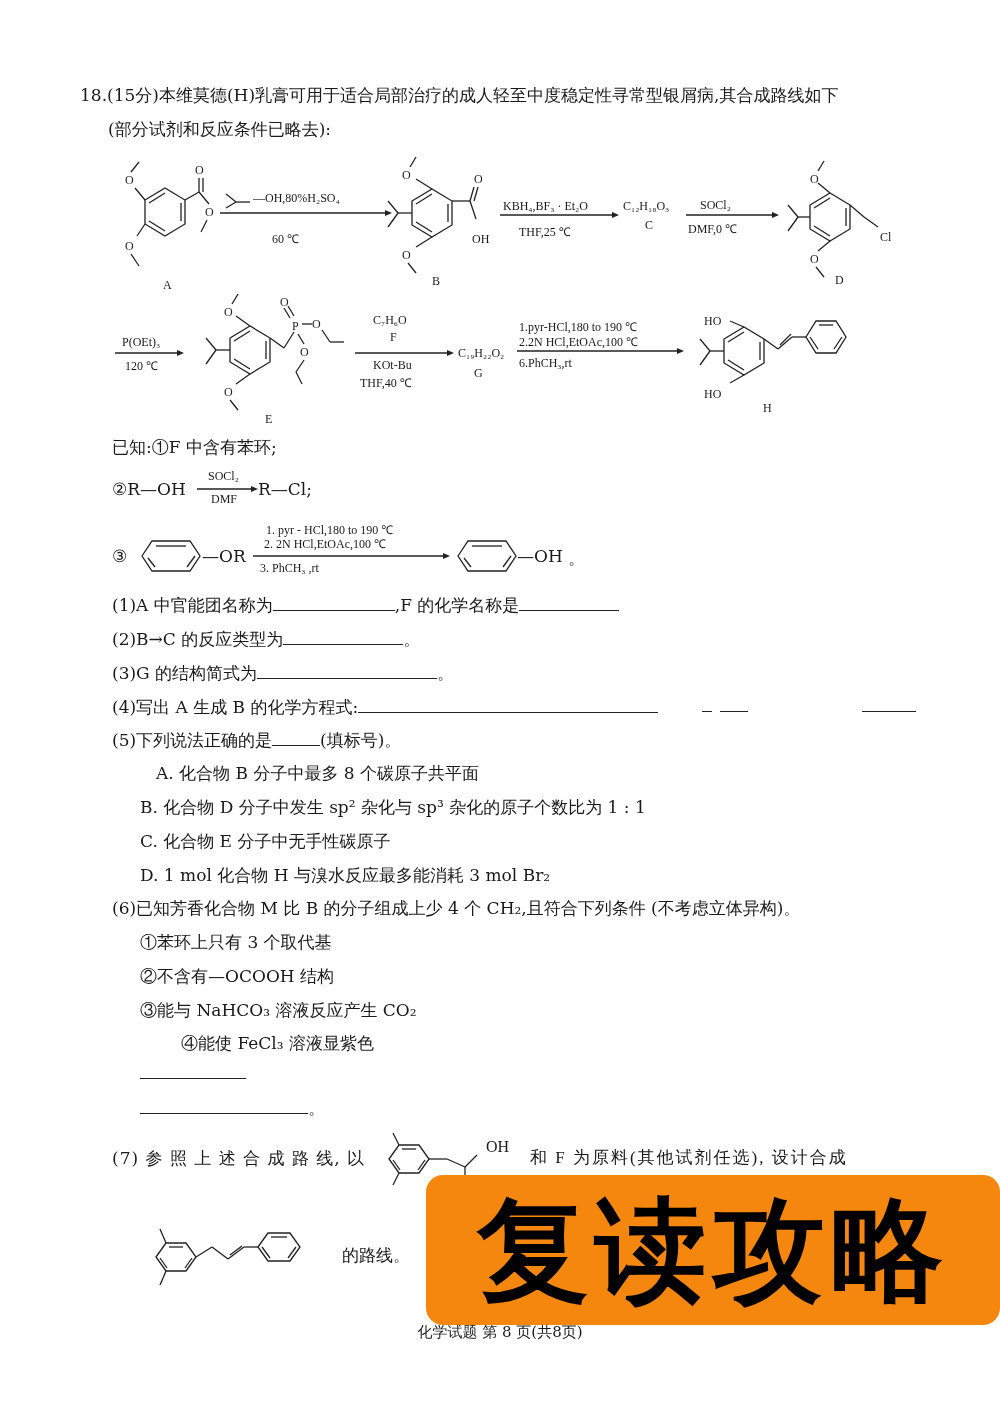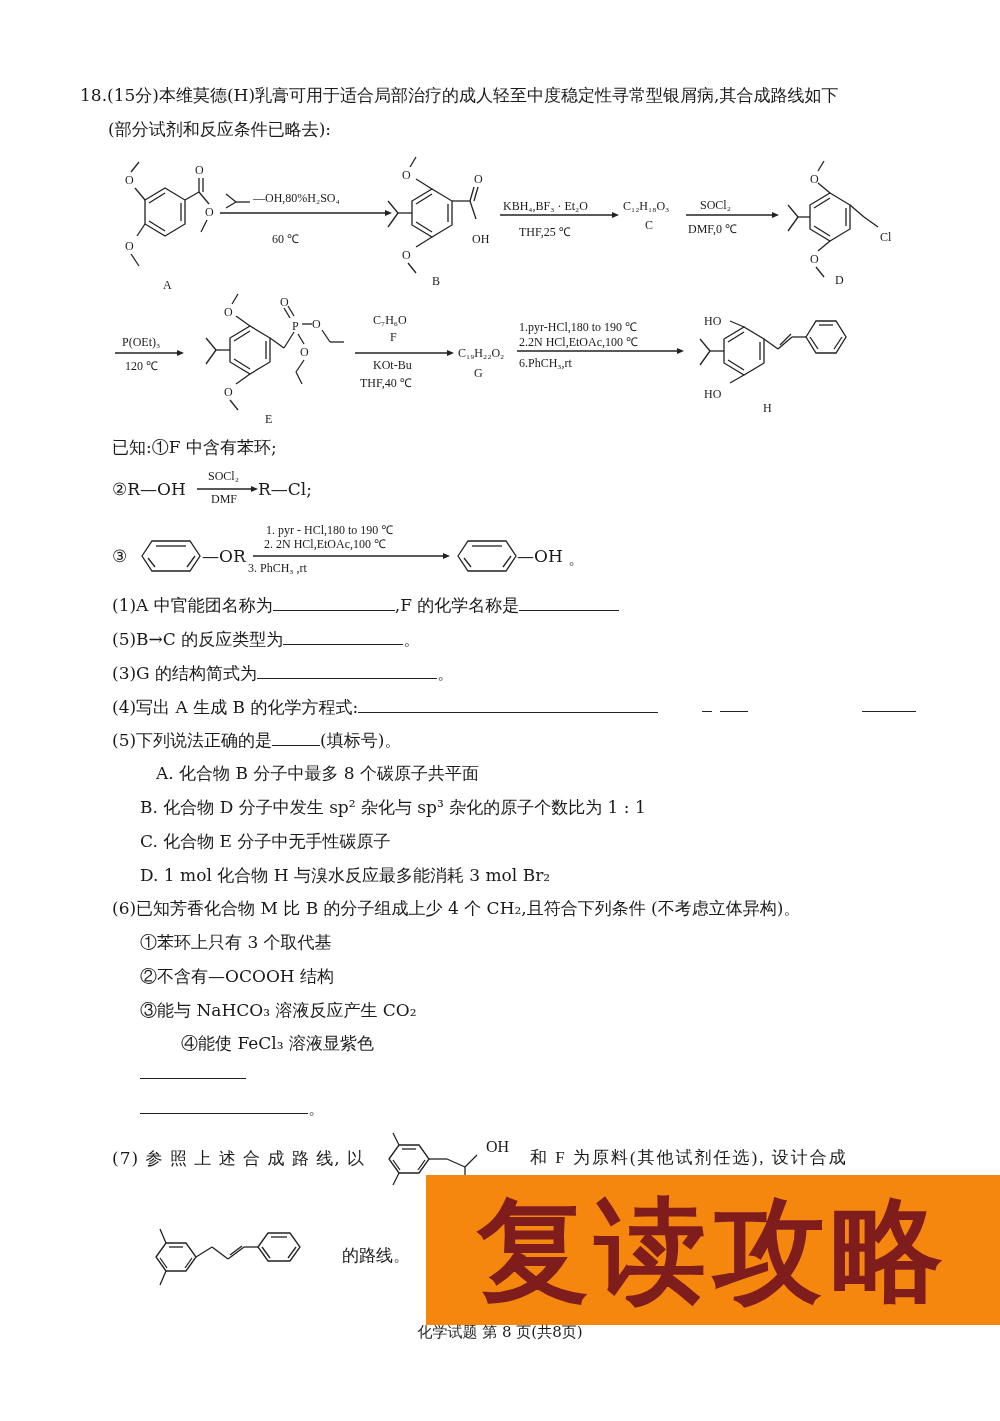--- a/index.html
+++ b/index.html
@@ -11,23 +11,23 @@
     .abs { position: absolute; }
     .line { position: absolute; font-size: 17px; white-space: nowrap; line-height: 22px; }
     .blank { display: inline-block; border-bottom: 1.3px solid #222; height: 16px; vertical-align: baseline; }
     .cond { position: absolute; font-size: 12px; font-family: "Liberation Serif", serif; white-space: nowrap; text-align: center; }
     .label { position: absolute; font-size: 12px; font-family: "Liberation Serif", serif; }
     svg { position: absolute; overflow: visible; }
     svg .b { stroke: #222; stroke-width: 1.3; fill: none; }
     svg text { font-family: "Liberation Serif", serif; font-size: 12px; fill: #222; }
     .banner {
       position: absolute; left: 426px; top: 1175px; width: 574px; height: 150px;
-      background: #f5870f; color: #7f1d1d;
+      background: #f5870f; color: #000000;
       font-family: "DejaVu Sans", sans-serif; font-weight: bold;
-      font-size: 112px; line-height: 150px; text-align: center; letter-spacing: 6px;
+      font-size: 112px; line-height: 150px; text-align: center; letter-spacing: 6px; border-radius: 17px;
     }
     .footer { position: absolute; left: 0; width: 1000px; top: 1323px; text-align: center; font-size: 15px; }
   </style>
 </head>
 <body>
 
 <div class="line" style="left:80px; top:84px;">
   <span>18.</span><span>(15分)本维莫德(H)乳膏可用于适合局部治疗的成人轻至中度稳定性寻常型银屑病,其合成路线如下</span>
 </div>
 <div class="line" style="left:108px; top:118px;">(部分试剂和反应条件已略去):</div>
@@ -222,35 +222,35 @@
     <line class="b" x1="8" y1="20" x2="15" y2="29"></line>
     <line class="b" x1="55" y1="18" x2="47" y2="29"></line>
 </svg>
 <div class="line" style="left:202px; top:545px;">—OR</div>
 <svg style="left:253px; top:551px;" width="200" height="10">
   <line class="b" x1="0" y1="5" x2="190" y2="5"></line>
     <polygon points="190,2 197,5 190,8" fill="#222"></polygon>
 </svg>
 <div class="cond" style="left:266px; top:521px;">1. pyr - HCl,180 to 190 ℃</div>
 <div class="cond" style="left:264px; top:535px;">2. 2N HCl,EtOAc,100 ℃</div>
-<div class="cond" style="left:248px; top:561px;">3. PhCH₃ ,rt</div>
+<div class="cond" style="left:260px; top:561px;">3. PhCH₃ ,rt</div>
 <svg style="left:456px; top:538px;" width="76" height="36">
   <polygon class="b" points="2,18 12,3 50,3 60,18 50,33 12,33"></polygon>
   <line class="b" x1="16" y1="8" x2="46" y2="8"></line>
     <line class="b" x1="8" y1="20" x2="15" y2="29"></line>
     <line class="b" x1="55" y1="18" x2="47" y2="29"></line>
 </svg>
 <div class="line" style="left:517px; top:545px;">—OH</div>
 <div class="line" style="left:568px; top:547px;">。</div>
 
 <div class="line" style="left:112px; top:594px;">
   <span>(1)A 中官能团名称为</span><span class="blank" style="width:122px;"></span><span>,F 的化学名称是</span><span class="blank" style="width:100px;"></span>
 </div>
 <div class="line" style="left:112px; top:628px;">
-  <span>(5)B→C 的反应类型为</span><span class="blank" style="width:120px;"></span><span>。</span>
+  <span>(2)B→C 的反应类型为</span><span class="blank" style="width:120px;"></span><span>。</span>
 </div>
 <div class="line" style="left:112px; top:662px;">
   <span>(3)G 的结构简式为</span><span class="blank" style="width:180px;"></span><span>。</span>
 </div>
 <div class="line" style="left:112px; top:696px;">
   <span>(4)写出 A 生成 B 的化学方程式:</span><span class="blank" style="width:300px;"></span>
 </div>
 <div class="abs" style="left:702px; top:711px; width:10px; border-bottom:1.3px solid #222;"></div>
 <div class="abs" style="left:720px; top:711px; width:28px; border-bottom:1.3px solid #222;"></div>
 <div class="abs" style="left:862px; top:711px; width:54px; border-bottom:1.3px solid #222;"></div>

